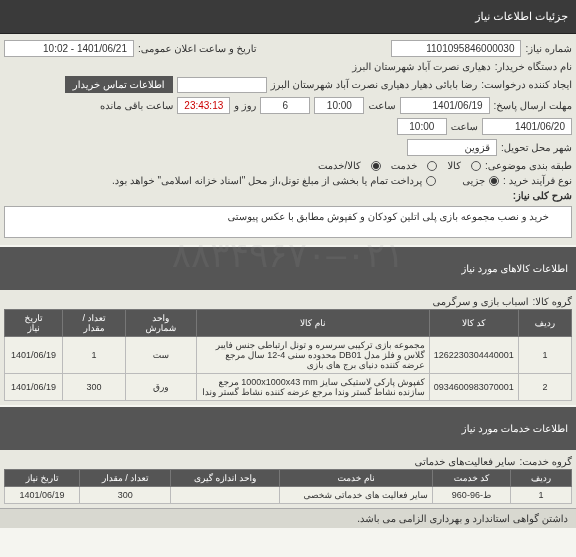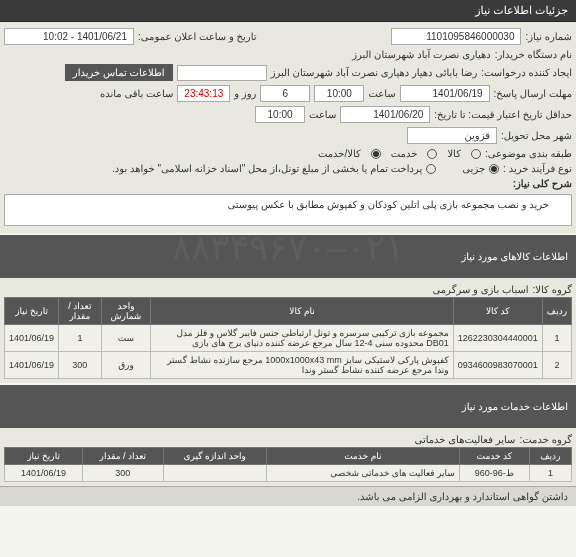--- a/index.html
+++ b/index.html
@@ -20,21 +20,21 @@
     font-size: 36px;
     color: rgba(150,150,150,0.15);
     pointer-events: none;
     z-index: 0;
     text-align: center;
     line-height: 1.8;
   }
   .header-bar {
     background: #3a3a3a;
     color: #fff;
-    padding: 4px 8px;
+    padding: 10px 8px;
     font-size: 11px;
     border-bottom: 1px solid #222;
   }
   .section-bar {
     background: #555;
     color: #fff;
     padding: 16px 8px;
     font-size: 10px;
     margin-top: 2px;
   }
@@ -95,21 +95,21 @@
   }
   table {
     width: 100%;
     border-collapse: collapse;
     font-size: 9px;
     background: #f0f0e8;
   }
   th {
     background: #555;
     color: #fff;
-    padding: 3px 4px;
+    padding: 3px 16px;
     font-weight: normal;
     border: 1px solid #777;
     text-align: center;
   }
   td {
     border: 1px solid #bbb;
     padding: 3px 4px;
     text-align: center;
     vertical-align: middle;
   }
@@ -160,21 +160,20 @@
     <span class="field med">1401/06/19</span>
     <span class="label">ساعت</span>
     <span class="field narrow">10:00</span>
     <span class="field narrow">6</span>
     <span class="label">روز و</span>
     <span class="field narrow" style="color:#c00">23:43:13</span>
     <span class="label">ساعت باقی مانده</span>
   </div>
 
   <div class="row">
-    <span class="label">حداقل تاریخ اعتبار قیمت: تا تاریخ:</span>
     <span class="field med">1401/06/20</span>
     <span class="label">ساعت</span>
     <span class="field narrow">10:00</span>
   </div>
 
   <div class="row">
     <span class="label">شهر محل تحویل:</span>
     <span class="field med">قزوین</span>
   </div>
 

